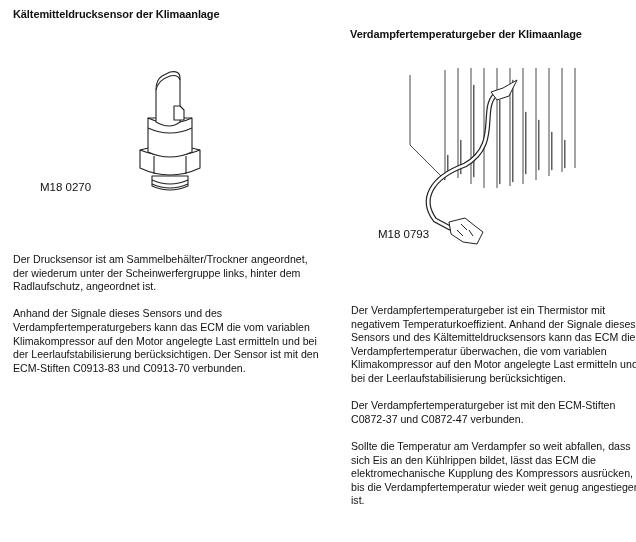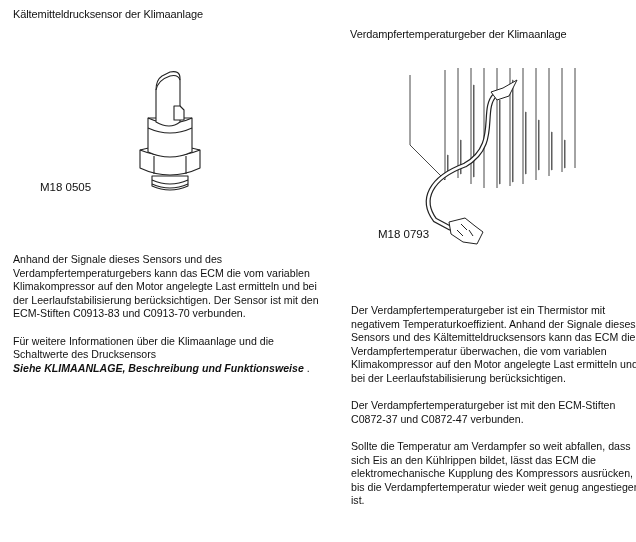--- a/index.html
+++ b/index.html
@@ -1,18 +1,18 @@
 <!DOCTYPE html>
 <html><head>
 <meta charset="utf-8">
 <style>
   html, body { margin:0; padding:0; background:#ffffff; }
   body { width:636px; height:542px; position:relative; overflow:hidden;
          font-family: "Liberation Sans", sans-serif; color:#111; }
-  .title { position:absolute; top:8px; font-size:11px; font-weight:normal; letter-spacing:-0.1px;text-align:right; }
+  .title { position:absolute; top:8px; font-size:11px; font-weight:bold; letter-spacing:-0.1px;text-align:right; }
   .fig { position:absolute; }
   .figlabel { position:absolute; font-size:11.5px; color:#111; }
   .col { position:absolute; font-size:10.6px; line-height:13.6px; }
   .col p { margin:0 0 13.6px 0; }
   .ref { font-weight:bold; font-style:italic; }
 </style>
 </head>
 <body>
 
 <div class="title" style="left:13px;">Kältemitteldrucksensor der Klimaanlage</div>
@@ -32,28 +32,25 @@
     <path d="M18 60 L18 94 Q40 104 62 94 L62 60 Z"></path>
     <path d="M18 60 Q40 70 62 60" fill="none"></path>
     <path d="M18 70 Q40 80 62 70" fill="none"></path>
 
     <path d="M26 32 L26 64 Q40 72 50 64 L50 20 Q50 12 40 14 L32 18 Q26 22 26 32 Z"></path>
     <path d="M26 32 Q28 22 40 18 Q48 16 50 22" fill="none"></path>
 
     <path d="M44 48 L44 62 L54 62 L54 52 L50 48 Z"></path>
   </g>
 </svg>
-<div class="figlabel" style="left:40px; top:181px;">M18 0505</div>
+<div class="figlabel" style="left:40px; top:181px;">M18 0270</div>
 
 <div class="col" style="left:13px; top:253px; width:310px;">
+  <p>Der Drucksensor ist am Sammelbehälter/Trockner angeordnet, der wiederum unter der Scheinwerfergruppe links, hinter dem Radlaufschutz, angeordnet ist.</p>
   <p>Anhand der Signale dieses Sensors und des Verdampfertemperaturgebers kann das ECM die vom variablen Klimakompressor auf den Motor angelegte Last ermitteln und bei der Leerlaufstabilisierung berücksichtigen. Der Sensor ist mit den ECM-Stiften C0913-83 und C0913-70 verbunden.</p>
-  <p style="margin:0;">
-    <span>Für weitere Informationen über die Klimaanlage und die Schaltwerte des Drucksensors</span><br>
-    <span class="ref">Siehe KLIMAANLAGE, Beschreibung und Funktionsweise</span><span> .</span>
-  </p>
 </div>
 
 <div class="title" style="left:350px;margin-top:20px;">Verdampfertemperaturgeber der Klimaanlage</div>
 
 <svg class="fig" style="left:405px; top:60px;" width="180" height="190" viewBox="0 0 180 190">
   <g fill="none" stroke="#333" stroke-width="0.9">
 
     <path d="M5 15 L5 85 L40 120"></path>
     <line x1="40" y1="10" x2="40" y2="120"></line>
 

